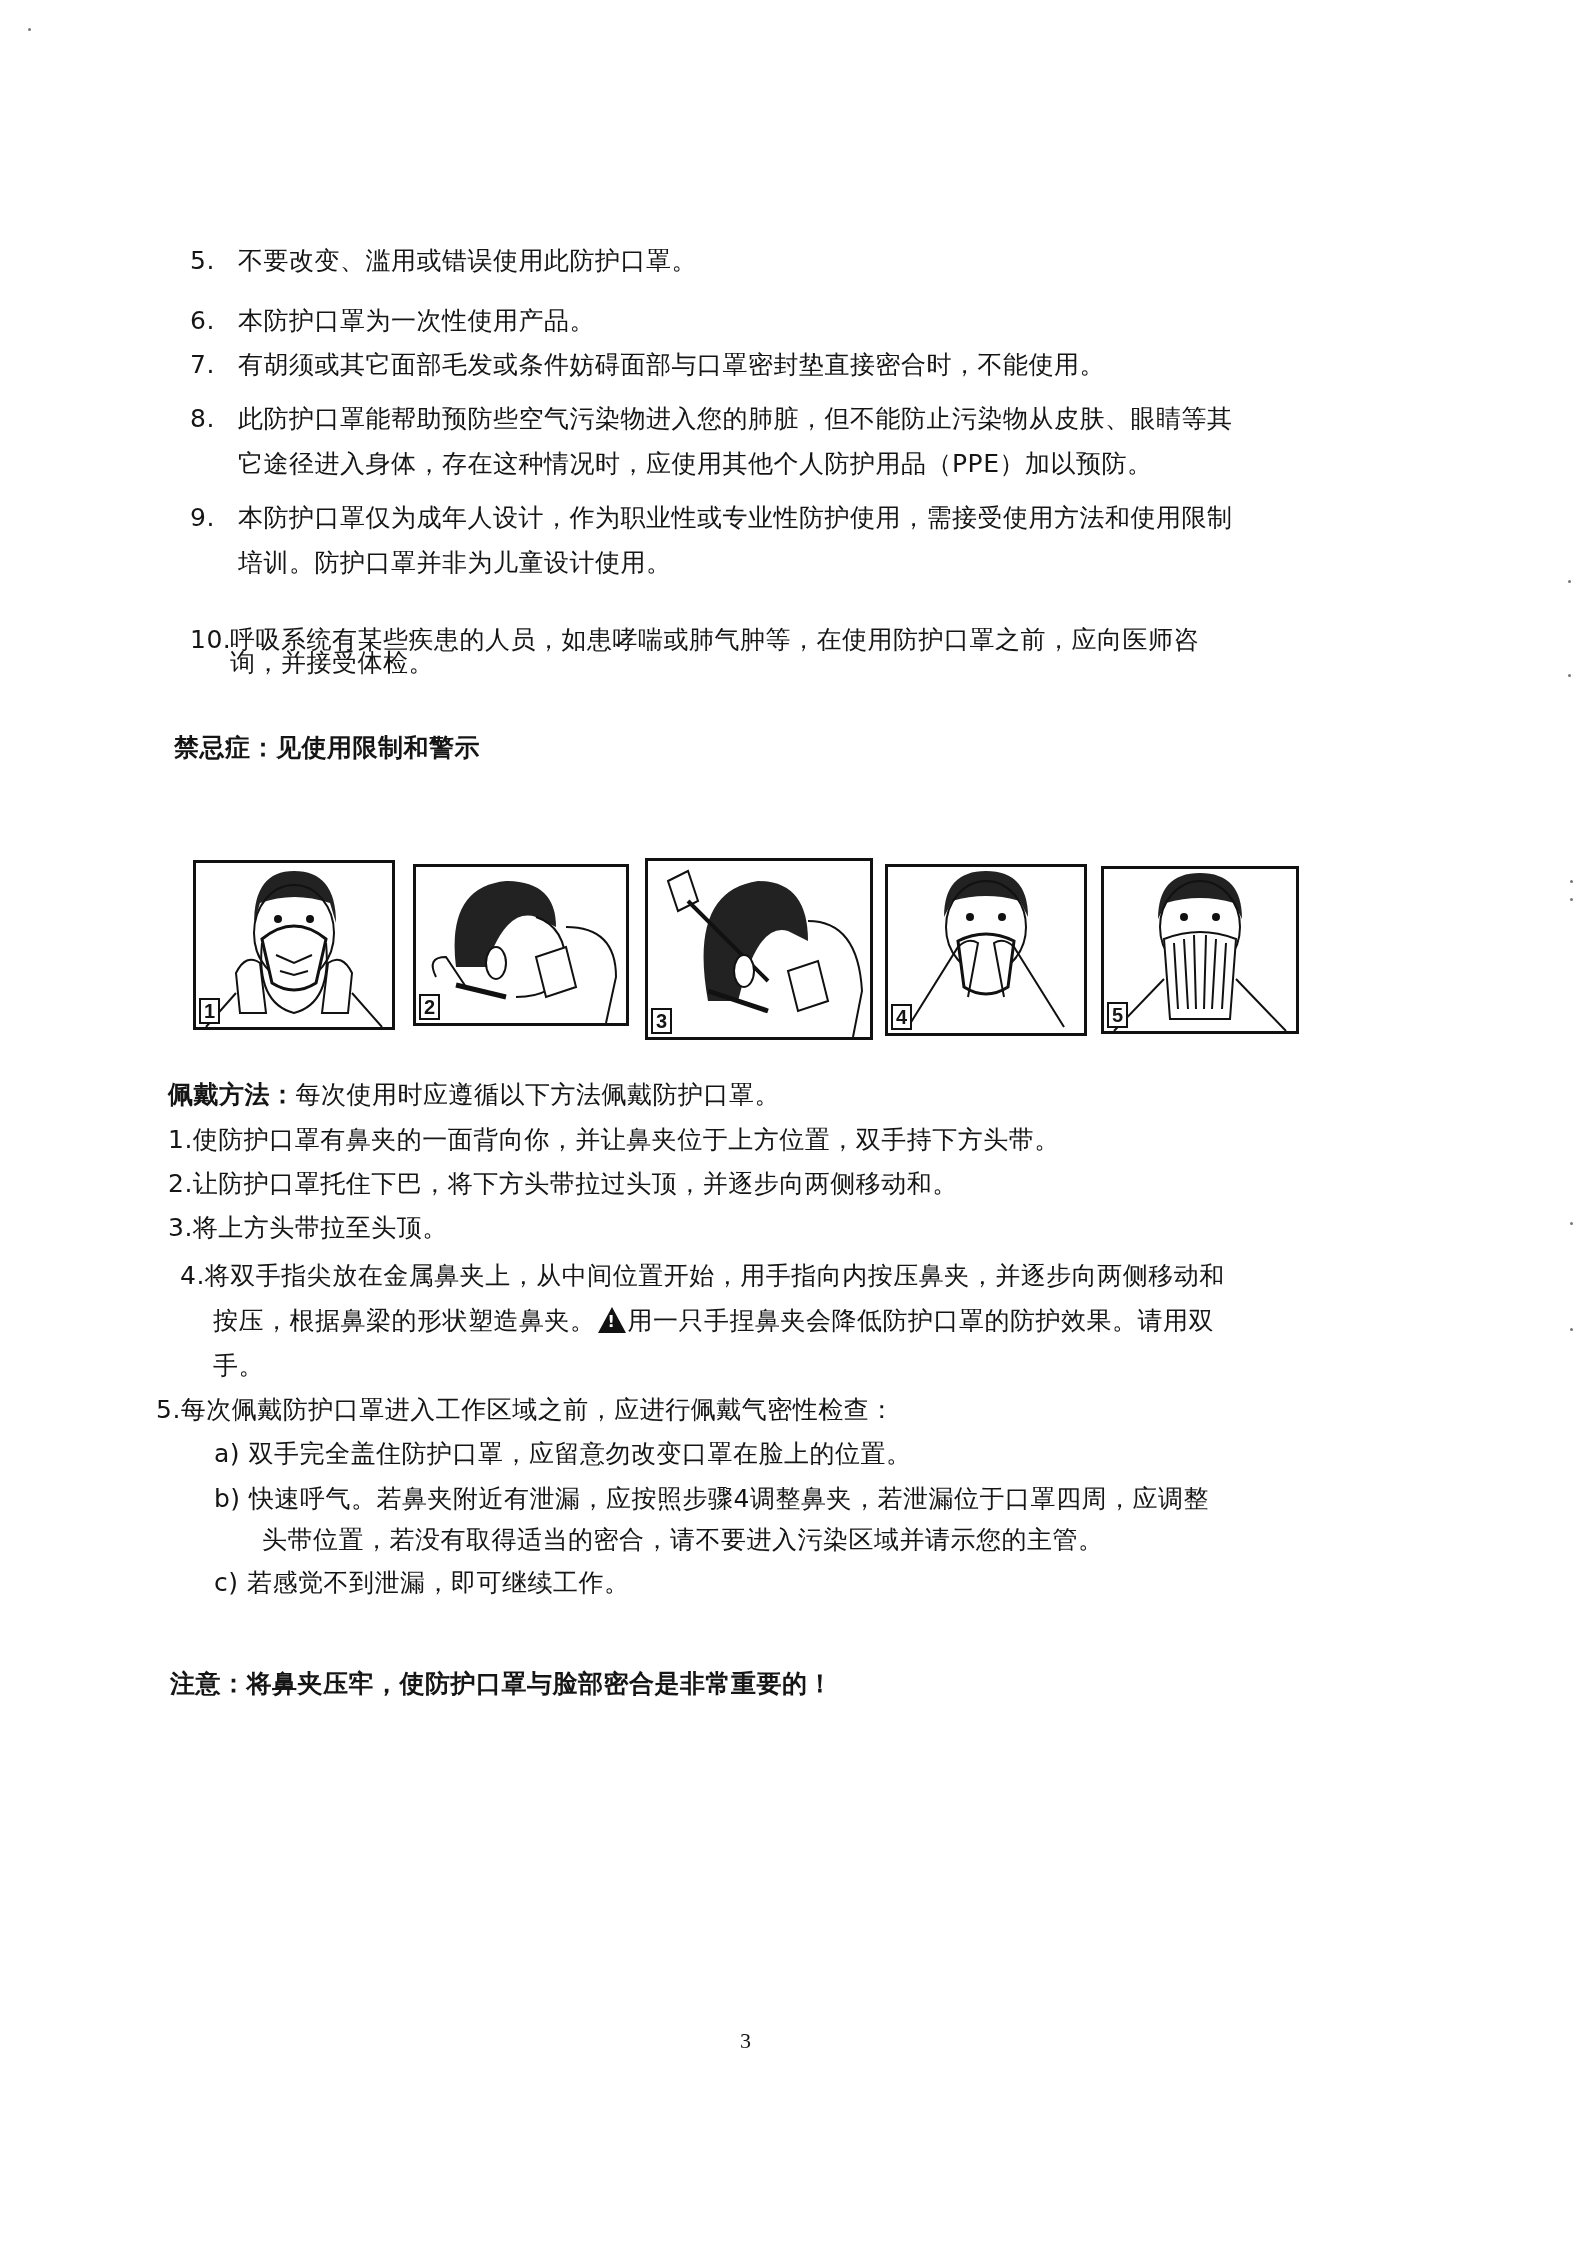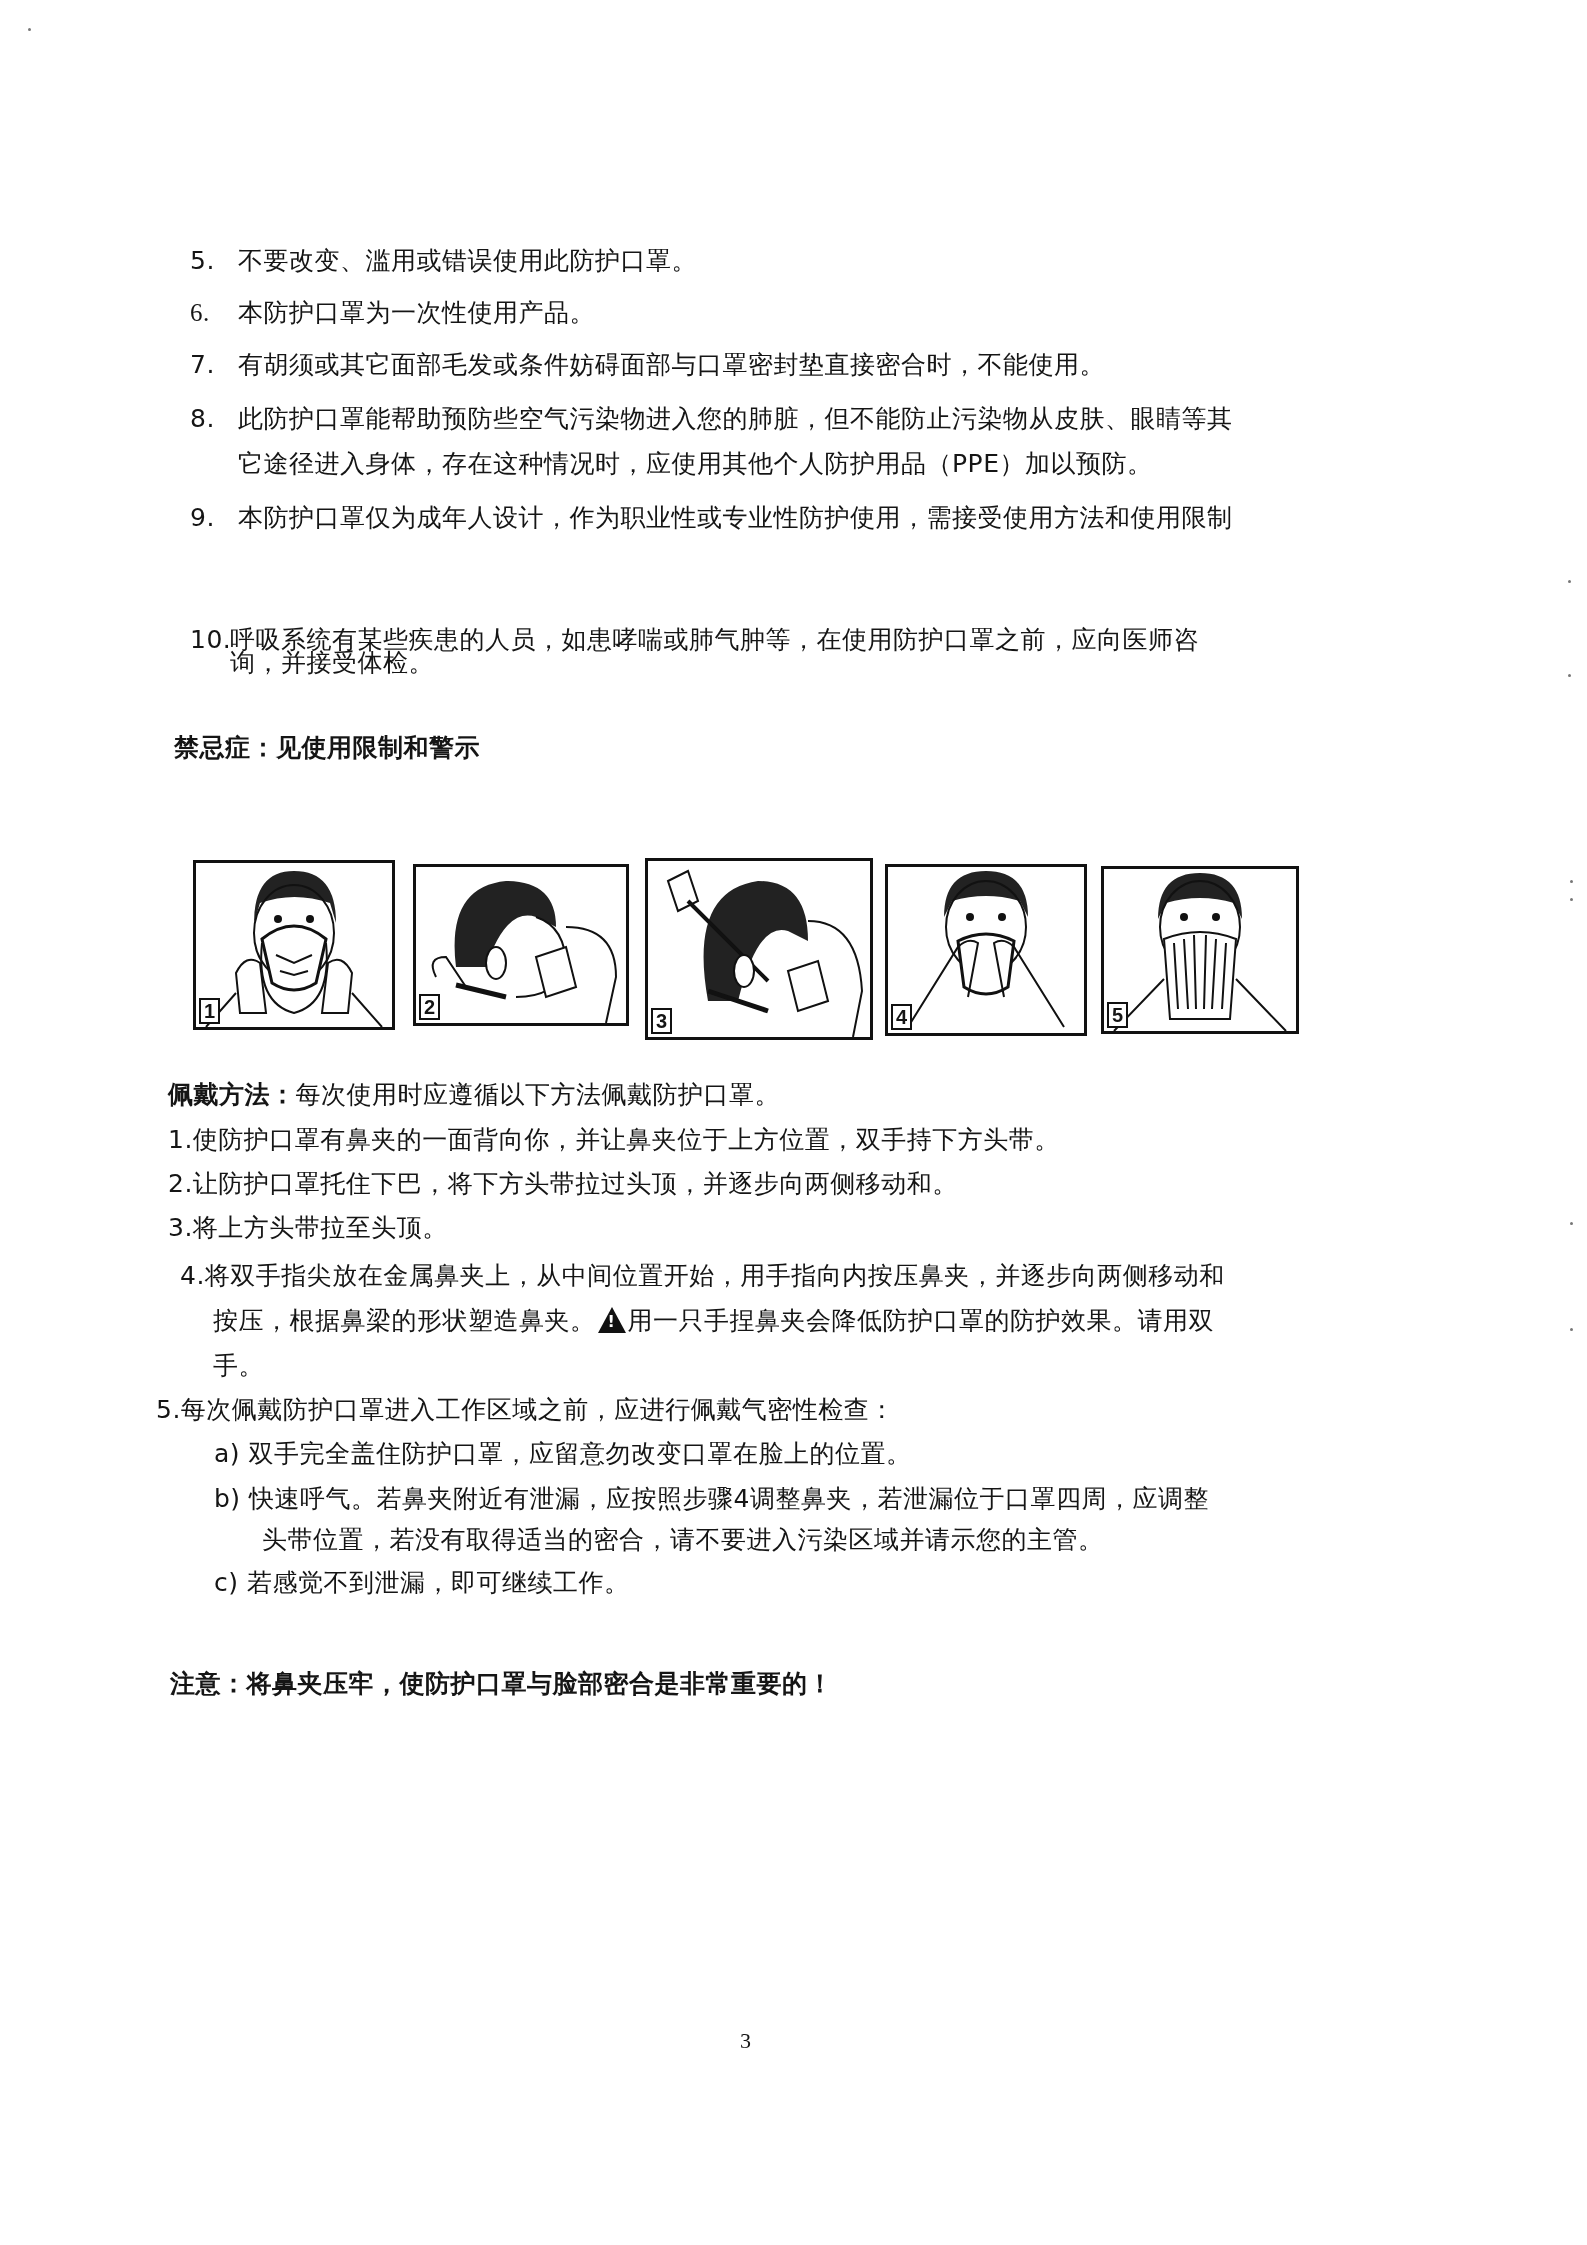--- a/index.html
+++ b/index.html
@@ -25,34 +25,37 @@
   .speck { position: absolute; width: 3px; height: 3px; background: #777; border-radius: 50%; }
 </style>
 </head>
 <body>
 
 <div class="page">
 
   <div class="line" style="left:190px; top:243px;">
     <span class="num">5.</span><span>不要改变、滥用或错误使用此防护口罩。</span>
   </div>
-  <div class="line" style="left:190px; top:295px;font-family:Liberation Serif, serif;">
+  <div class="line" style="left:190px; top:303px;">
     <span class="num">6.</span><span>本防护口罩为一次性使用产品。</span>
   </div>
   <div class="line" style="left:190px; top:347px;">
     <span class="num">7.</span><span>有胡须或其它面部毛发或条件妨碍面部与口罩密封垫直接密合时，不能使用。</span>
   </div>
   <div class="line" style="left:190px; top:401px;">
     <span class="num">8.</span><span>此防护口罩能帮助预防些空气污染物进入您的肺脏，但不能防止污染物从皮肤、眼睛等其</span>
   </div>
   <div class="line" style="left:238px; top:446px;">
     <span>它途径进入身体，存在这种情况时，应使用其他个人防护用品（PPE）加以预防。</span>
   </div>
   <div class="line" style="left:190px; top:500px;">
     <span class="num">9.</span><span>本防护口罩仅为成年人设计，作为职业性或专业性防护使用，需接受使用方法和使用限制</span>
+  </div>
+  <div class="line" style="left:238px; top:545px;">
+    <span>培训。防护口罩并非为儿童设计使用。</span>
   </div>
   <div class="line" style="left:190px; top:600px;margin-top:22px;">
     <span class="num-wide">10.</span><span>呼吸系统有某些疾患的人员，如患哮喘或肺气肿等，在使用防护口罩之前，应向医师咨</span>
   </div>
   <div class="line" style="left:230px; top:645px;">
     <span>询，并接受体检。</span>
   </div>
 
   <div class="line bold" style="left:174px; top:730px;">
     <span>禁忌症：</span><span>见使用限制和警示</span>

